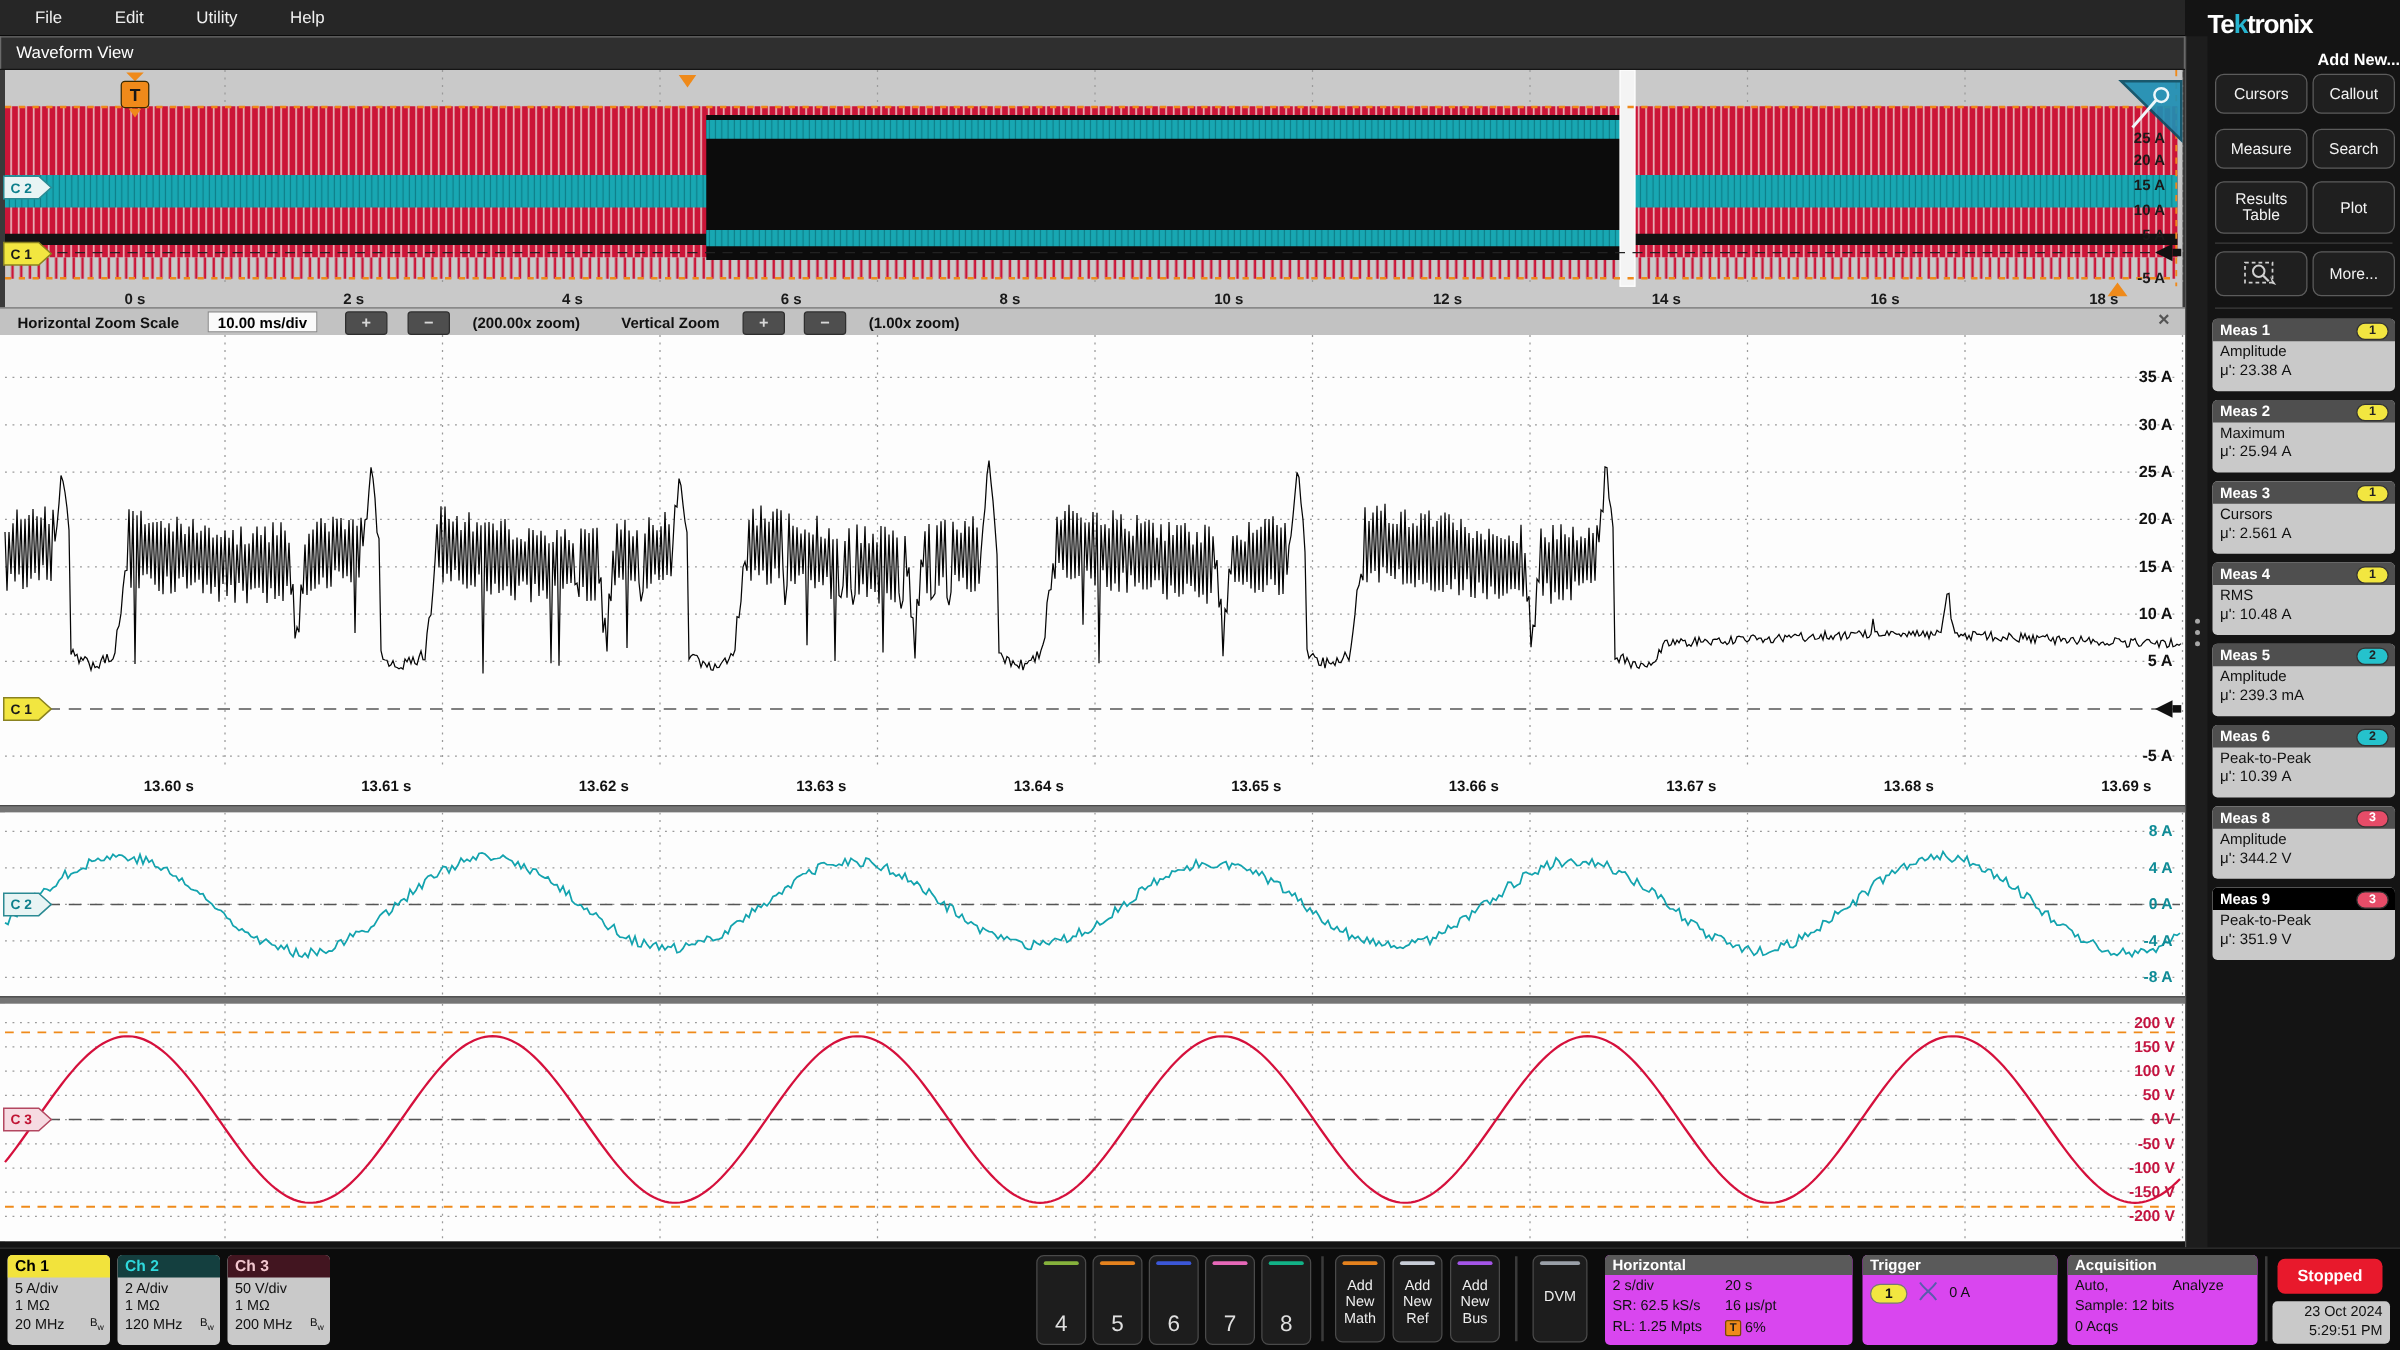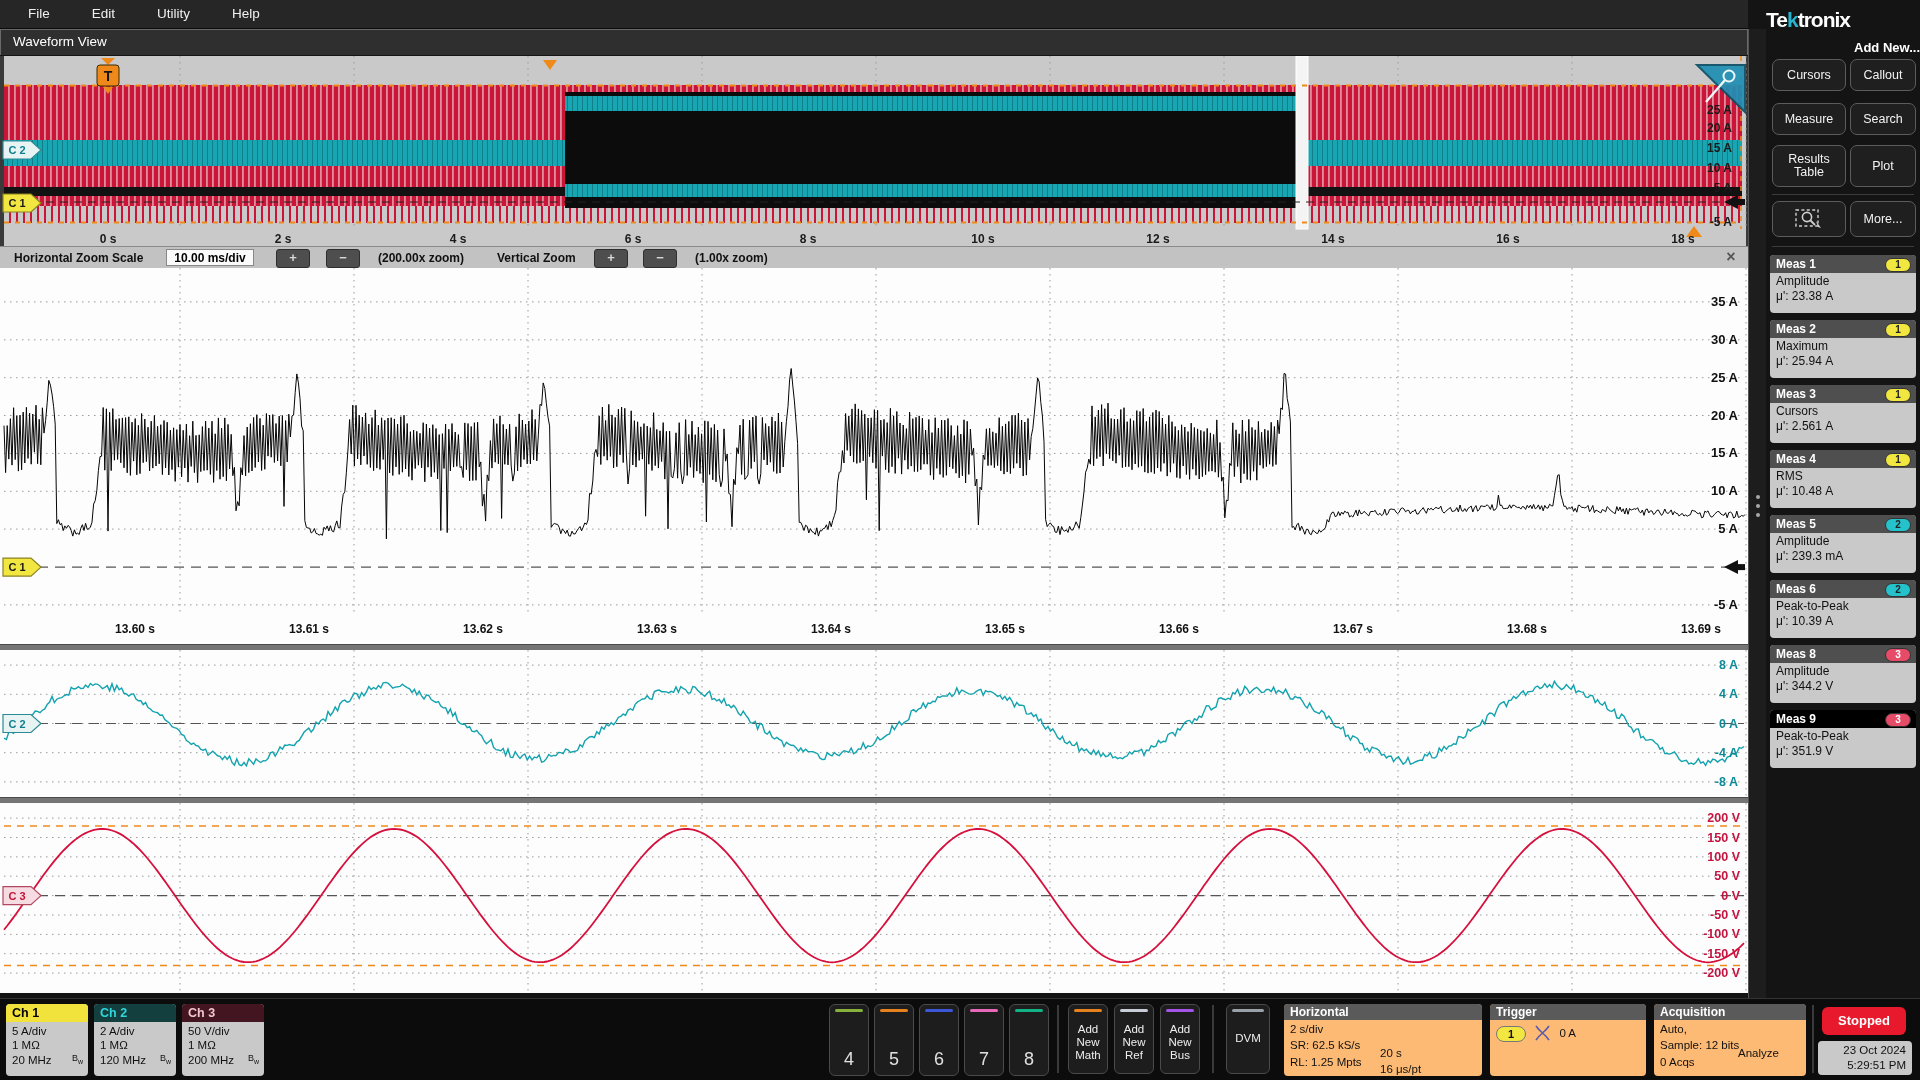--- a/index.html
+++ b/index.html
@@ -47,24 +47,24 @@
   .chcard .chead{height:18px;font-size:12.5px;font-weight:bold;padding:2px 0 0 6px;box-sizing:border-box;}
   .chcard .crow{font-size:11.5px;color:#111;padding:2.5px 0 0 6px;position:relative;}
   .bw{position:absolute;right:5px;top:2px;font-size:9px;color:#111;}
   .bw sub{font-size:7px;}
   .sparebtn{position:absolute;top:5px;width:38px;height:70px;background:#1d1d1d;border:1px solid #4a4a4a;border-radius:6px;
             color:#e0e0e0;font-size:18px;text-align:center;line-height:108px;cursor:default;}
   .stripe{position:absolute;left:5px;right:5px;top:4px;height:3px;border-radius:2px;}
   .addbtn{position:absolute;top:5px;width:40px;height:70px;background:#1d1d1d;border:1px solid #4a4a4a;border-radius:6px;
           color:#eee;font-size:11.5px;text-align:center;line-height:13px;padding-top:18px;box-sizing:border-box;cursor:default;}
   .vsep{position:absolute;top:6px;width:2px;height:68px;background:#3a3a3a;}
-  .setcard{position:absolute;top:5px;border-radius:4px;overflow:hidden;background:#fdba74;height:72px;}
+  .setcard{position:absolute;top:5px;border-radius:4px;overflow:hidden;background:#d946ef;height:72px;}
   .setcard .shead{height:16px;background:#5a5a5a;color:#fff;font-size:12px;font-weight:bold;padding:1px 0 0 6px;box-sizing:border-box;}
   .setcard .srow{position:relative;font-size:11.5px;color:#111;padding:2.5px 0 0 6px;height:14px;}
-  .setcard .c2{position:absolute;left:96px;top:2.5px;margin-top:24px;}
+  .setcard .c2{position:absolute;left:96px;top:2.5px;}
   .trigpill{display:inline-block;width:28px;height:14px;background:#f2e640;border:1px solid #777;border-radius:8px;
             font-size:11px;font-weight:bold;text-align:center;line-height:14px;vertical-align:middle;}
   .slopeicon{display:inline-block;vertical-align:middle;margin:0 6px;}
   .tflag{display:inline-block;width:11px;height:11px;background:#ef8a1a;border:1px solid #7a4a00;border-radius:2px;
          color:#1a1a1a;font-size:9px;font-weight:bold;text-align:center;line-height:11px;vertical-align:middle;margin-right:3px;}
   .stopped{position:absolute;left:1822px;top:8px;width:84px;height:28px;background:#e8192c;border-radius:6px;
            color:#fff;font-size:13px;font-weight:bold;text-align:center;line-height:28px;cursor:default;}
   .datechip{position:absolute;left:1818px;top:42px;width:94px;height:34px;background:#c9c9c9;border-radius:4px;
             color:#111;font-size:11.5px;text-align:right;padding:2px 6px 0 0;box-sizing:border-box;line-height:15px;}
   svg text{font-family:"Liberation Sans",sans-serif;}

